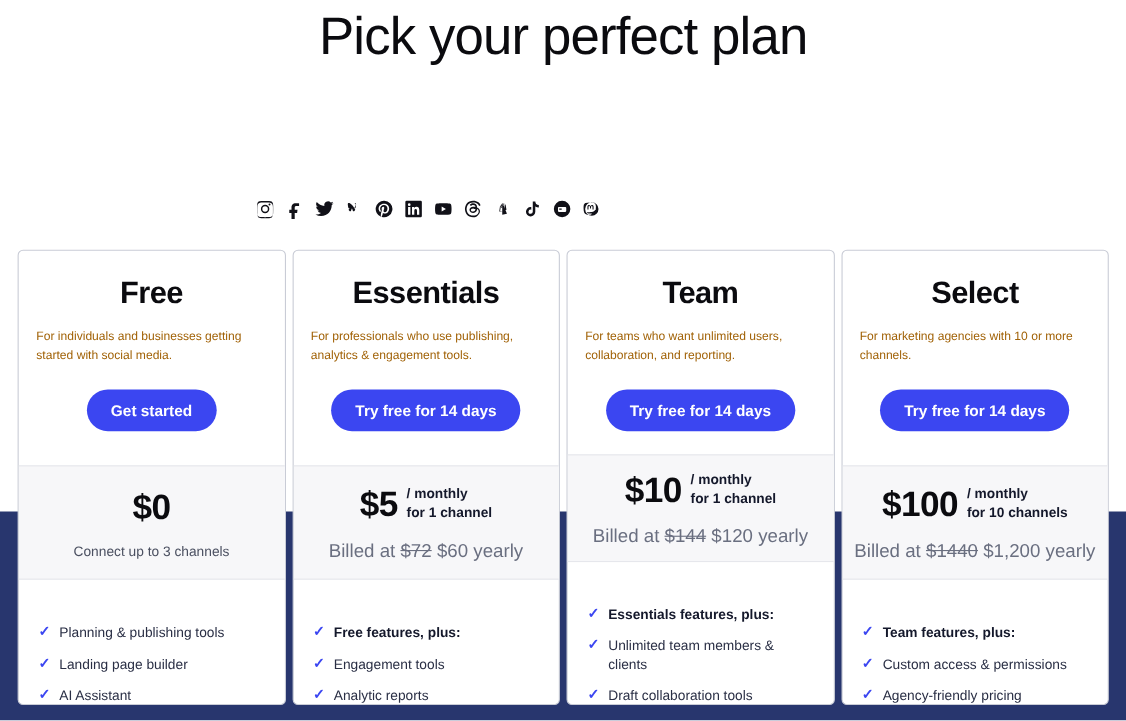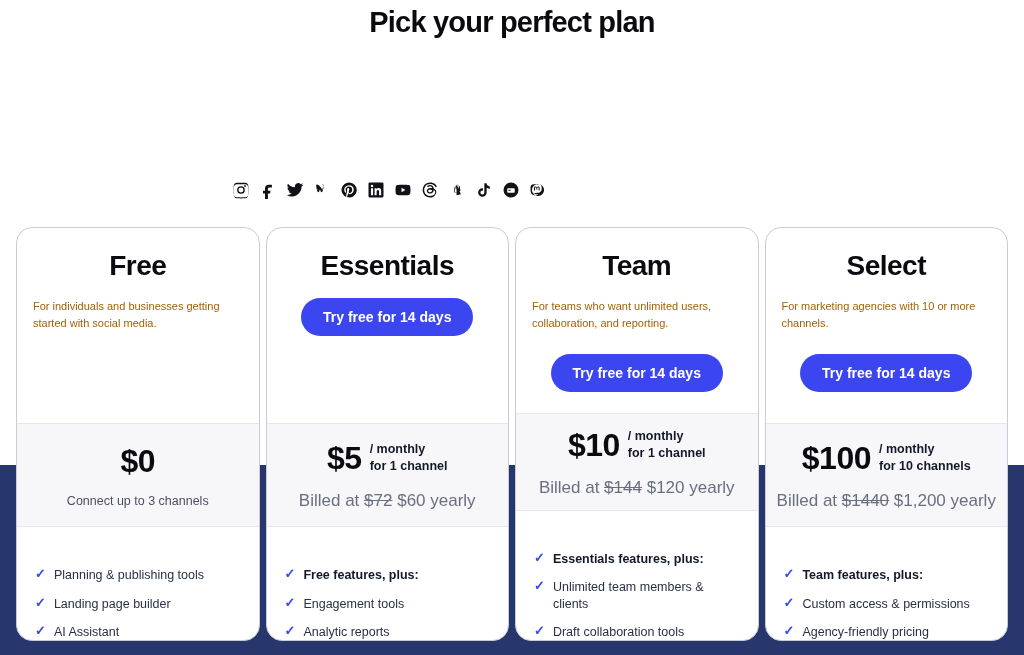--- a/index.html
+++ b/index.html
@@ -15,21 +15,21 @@
   .navy-band {
     position: absolute; left: 0; top: 465px;
     width: 1024px; height: 190px;
     background: #28366e;
     z-index: 0;
   }
 
   .page-title {
     position: absolute; top: 6px; left: 0; width: 1024px;
     text-align: center;
-    font-size: 29px; font-weight: 700; letter-spacing: -0.8px;
+    font-size: 48px; font-weight: 400; letter-spacing: -0.8px;
     color: #0b0b0f;
     z-index: 2;
   }
 
   
   .controls { position: absolute; top: 104px; left: 0; width: 1024px; height: 70px; z-index: 2; }
 
   .control-group { position: absolute; text-align: center; }
   .control-label {
     font-size: 12.5px; color: #3a3f52; font-weight: 600;
@@ -92,21 +92,21 @@
   
   .cards {
     position: absolute; top: 227px; left: 16px;
     width: 992px; height: 414px;
     display: flex; gap: 6px; z-index: 2;
   }
   .card {
     width: 244px; height: 414px;
     background: #ffffff;
     border: 1px solid #c9ccd6;
-    border-radius: 16px;
+    border-radius: 5px;
     display: flex; flex-direction: column;
     overflow: hidden;
     gap: 16px;
   }
   .card-top {
     padding: 22px 16px 0;
     height: 191px;
     display: flex; flex-direction: column; align-items: center;
   }
   .plan-name {
@@ -239,20 +239,21 @@
       </span>
   </div>
 
 
   <div class="cards">
 
     <div class="card">
       <div class="card-top">
         <div class="plan-name">Free</div>
         <div class="plan-desc">For individuals and businesses getting started with social media.</div>
+        <button class="cta">Get started</button>
       </div>
       <div class="card-price">
         <div class="price-row">
           <span class="price-amount">$0</span>
         </div>
         <div class="price-sub">Connect up to 3 channels</div>
       </div>
       <div class="card-features">
         <div class="feature">
           <span class="check">✓</span>
@@ -265,20 +266,21 @@
         <div class="feature">
           <span class="check">✓</span>
           <span>AI Assistant</span>
         </div>
       </div>
     </div>
 
     <div class="card">
       <div class="card-top">
         <div class="plan-name">Essentials</div>
+        <div class="plan-desc">For professionals who use publishing, analytics &amp; engagement tools.</div>
         <button class="cta">Try free for 14 days</button>
       </div>
       <div class="card-price">
         <div class="price-row">
           <span class="price-amount">$5</span>
           <span class="price-unit">
             <span>/ monthly</span><br>
             <span>for 1 channel</span>
           </span>
         </div>

